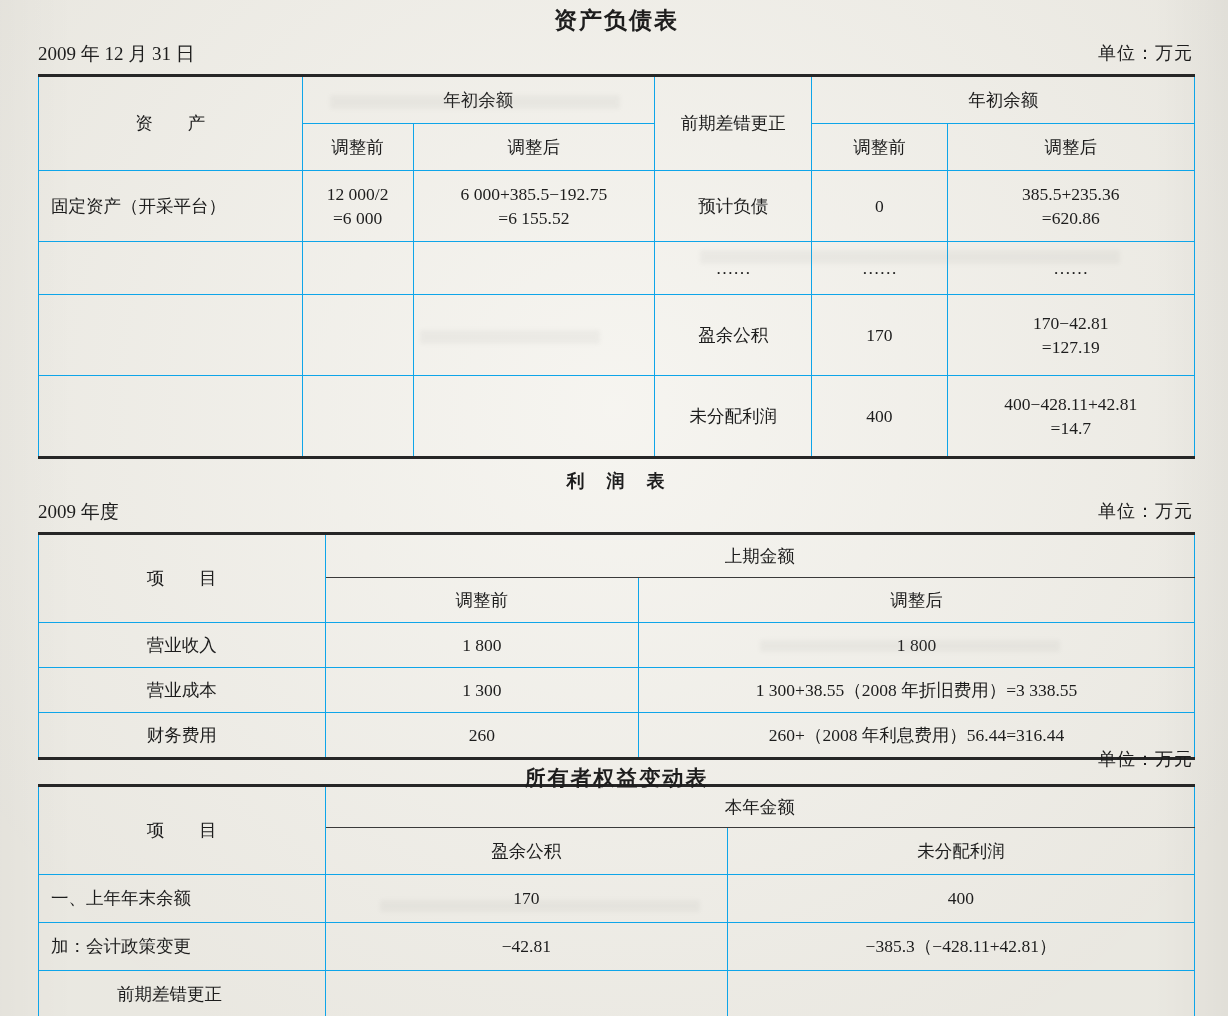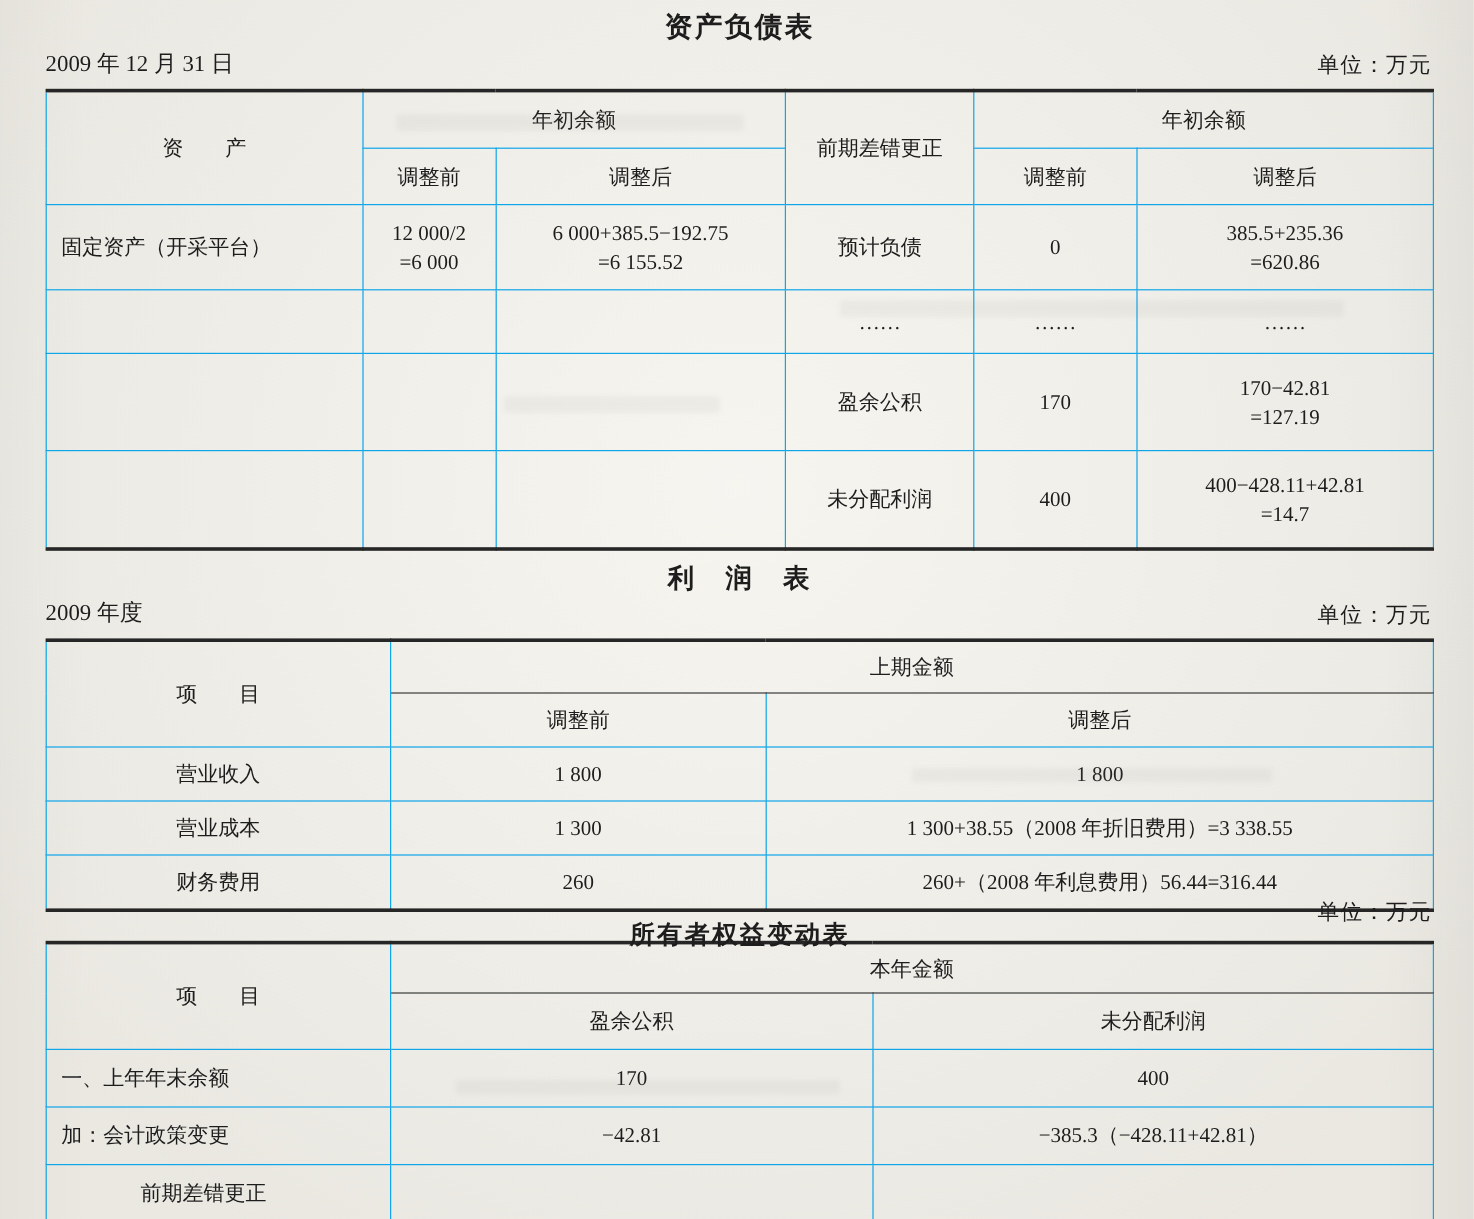--- a/index.html
+++ b/index.html
@@ -7,23 +7,23 @@
     width:1228px;height:1016px;overflow:hidden;
     background:#f1efe8;
     background-image:
       radial-gradient(ellipse at 50% 40%, rgba(255,255,255,0.35), rgba(0,0,0,0.03) 85%),
       linear-gradient(90deg, rgba(0,0,0,0.025), rgba(0,0,0,0) 6%, rgba(0,0,0,0) 94%, rgba(0,0,0,0.04));
     color:#1d1d1d;
     font-family:"Liberation Serif","DejaVu Serif",serif;
   }
   .page{position:relative;width:1228px;height:1016px;box-sizing:border-box;padding:6px 33px 0 38px;}
   .sans{font-family:"Liberation Sans","DejaVu Sans",sans-serif;}
-  .tbl-title{text-align:center;font-weight:bold;font-size:23px;line-height:32px;letter-spacing:2px;}
+  .tbl-title{text-align:center;font-weight:bold;font-size:23px;line-height:32px;letter-spacing:2px;font-family:Liberation Mono, monospace;}
   .subtitle-row{position:relative;font-size:19px;line-height:32px;height:32px;}
-  .unit{position:absolute;right:2px;bottom:0;font-size:18px;letter-spacing:1px;}
+  .unit{position:absolute;right:2px;bottom:0;font-size:18px;letter-spacing:1px;font-family:Liberation Mono, monospace;}
   .inline-title-row{position:relative;height:24px;line-height:40px;}
   .inline-title-row .tbl-title{line-height:40px;}
   .inline-title-row .unit{bottom:4px;}
   table{width:100%;border-collapse:collapse;table-layout:fixed;
         border-top:3px solid #262626;border-bottom:3px solid #262626;margin:0;}
   td{border:1px solid #0ea5e9;text-align:center;vertical-align:middle;
      font-size:17.5px;line-height:1.4;padding:2px 6px;white-space:pre-line;overflow:hidden;}
   .al{text-align:left;padding-left:12px;}
   .indent{padding-left:78px;}
   
@@ -117,21 +117,21 @@
         <td></td>
         <td>未分配利润</td>
         <td>400</td>
         <td>400−428.11+42.81
 =14.7</td>
       </tr>
     </tbody>
   </table>
 
   <div style="margin-top:8px;">
-    <div class="tbl-title sans" style="font-size:22px;line-height:30px;">利　润　表</div>
+    <div class="tbl-title sans" style="font-size:18px;line-height:30px;">利　润　表</div>
     <div class="subtitle-row" style="height:30px;line-height:30px;">
       <span>2009 年度</span>
       <span class="unit">单位：万元</span>
     </div>
   </div>
 
   <table class="is" style="margin-top:5px;">
     <colgroup>
       <col style="width:24.8%">
         <col style="width:27.1%">

